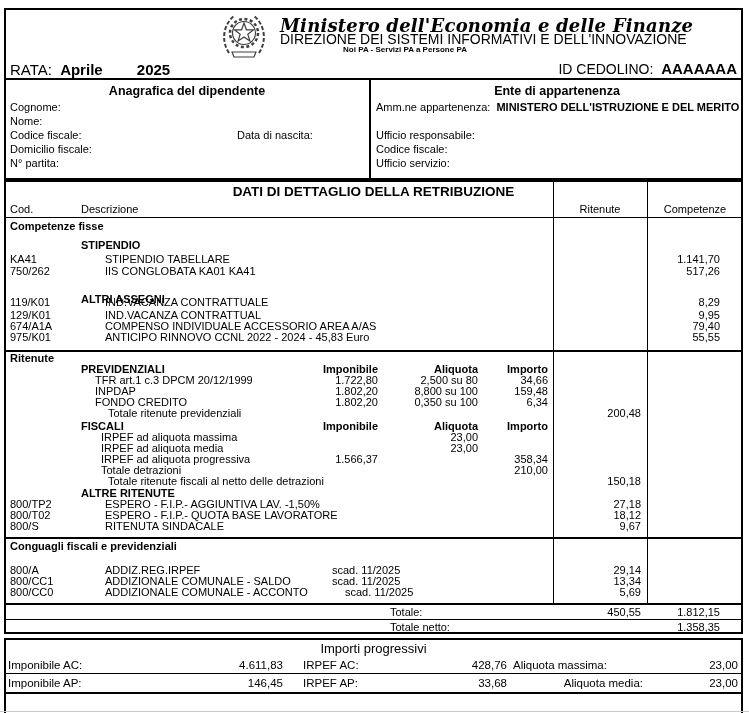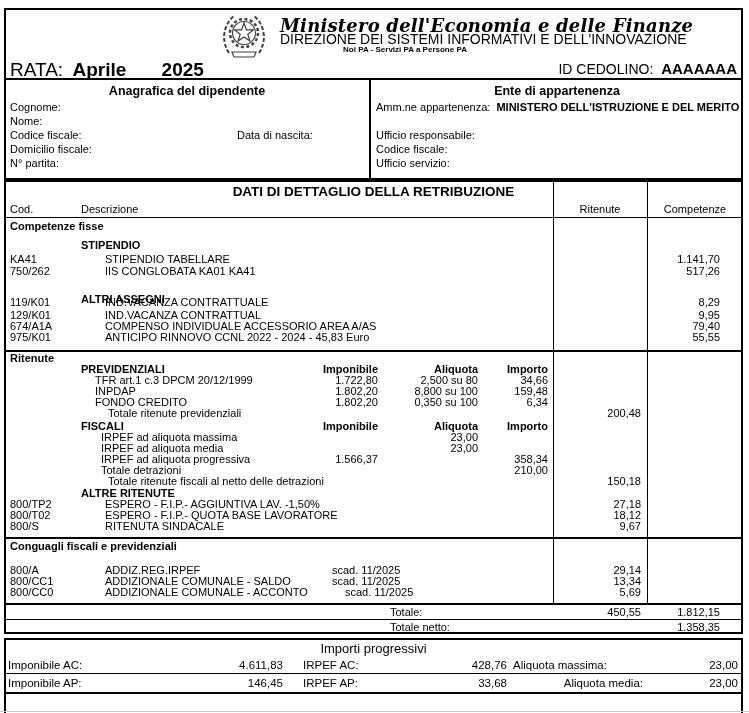--- a/index.html
+++ b/index.html
@@ -51,21 +51,21 @@
       <circle cx="24" cy="22" r="14" stroke-width="2.5" stroke-dasharray="3 2.5"></circle>
       <circle cx="24" cy="22" r="11.5" stroke-width="1.2"></circle>
       <path d="M24,12 L26.4,18.8 L33.5,18.9 L27.8,23.2 L29.9,30.1 L24,26 L18.1,30.1 L20.2,23.2 L14.5,18.9 L21.6,18.8 Z" stroke-width="1.2"></path>
       <path d="M12,41 L36,41 L34,46 L14,46 Z" stroke-width="1.2"></path>
     </g>
   </svg>
   <div class="abs ministry-title" style="left:280px; top:15px; width:250px;" class2="center">Ministero dell'Economia e delle Finanze</div>
   <div class="abs center" style="left:280px; top:34px; width:250px; font-size:14px; line-height:10px;">DIREZIONE DEI SISTEMI INFORMATIVI E DELL'INNOVAZIONE</div>
   <div class="abs center b" style="left:280px; top:45px; width:250px; font-size:8px; line-height:10px;">Noi PA - Servizi PA a Persone PA</div>
 
-  <div class="abs" style="left:10px; top:62px; font-size:19px; line-height:15px;">
+  <div class="abs" style="left:10px; top:62px; font-size:15px; line-height:15px;">
     <span>RATA:</span>
     <span class="b" style="margin-left:4px;">Aprile</span>
     <span class="b" style="margin-left:30px;">2025</span>
   </div>
   <div class="abs" style="right:12px; top:61px; font-size:14px; line-height:16px;">
     <span>ID CEDOLINO:</span>
     <span class="b" style="font-size:15px; margin-left:4px;">AAAAAAA</span>
   </div>
 
   <div class="vl" style="left:369px; top:80px; height:100px; width:2px;"></div>

